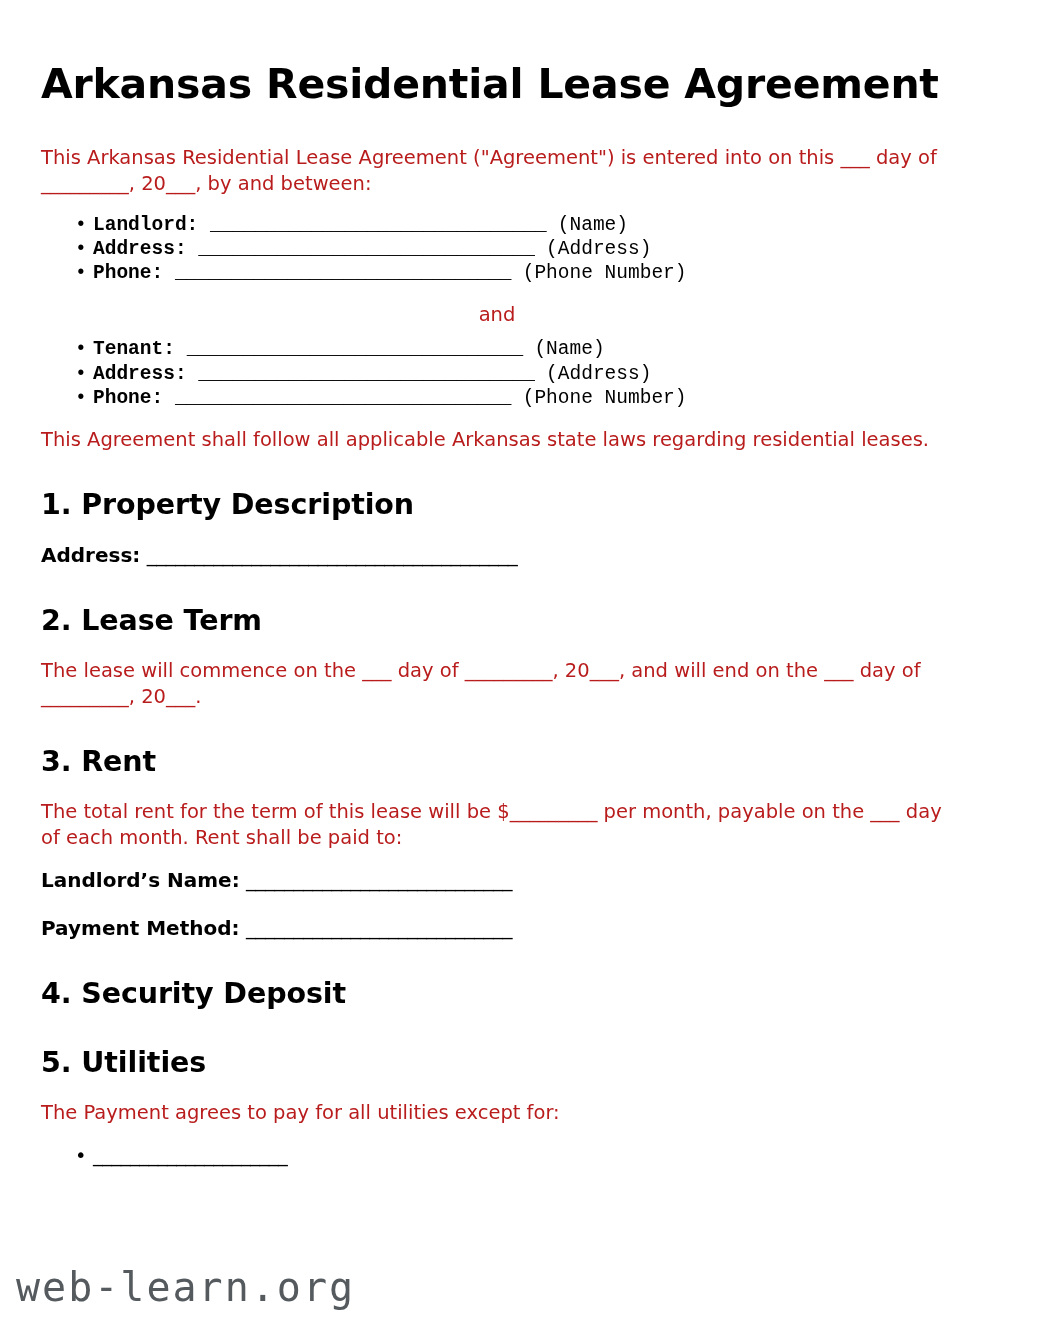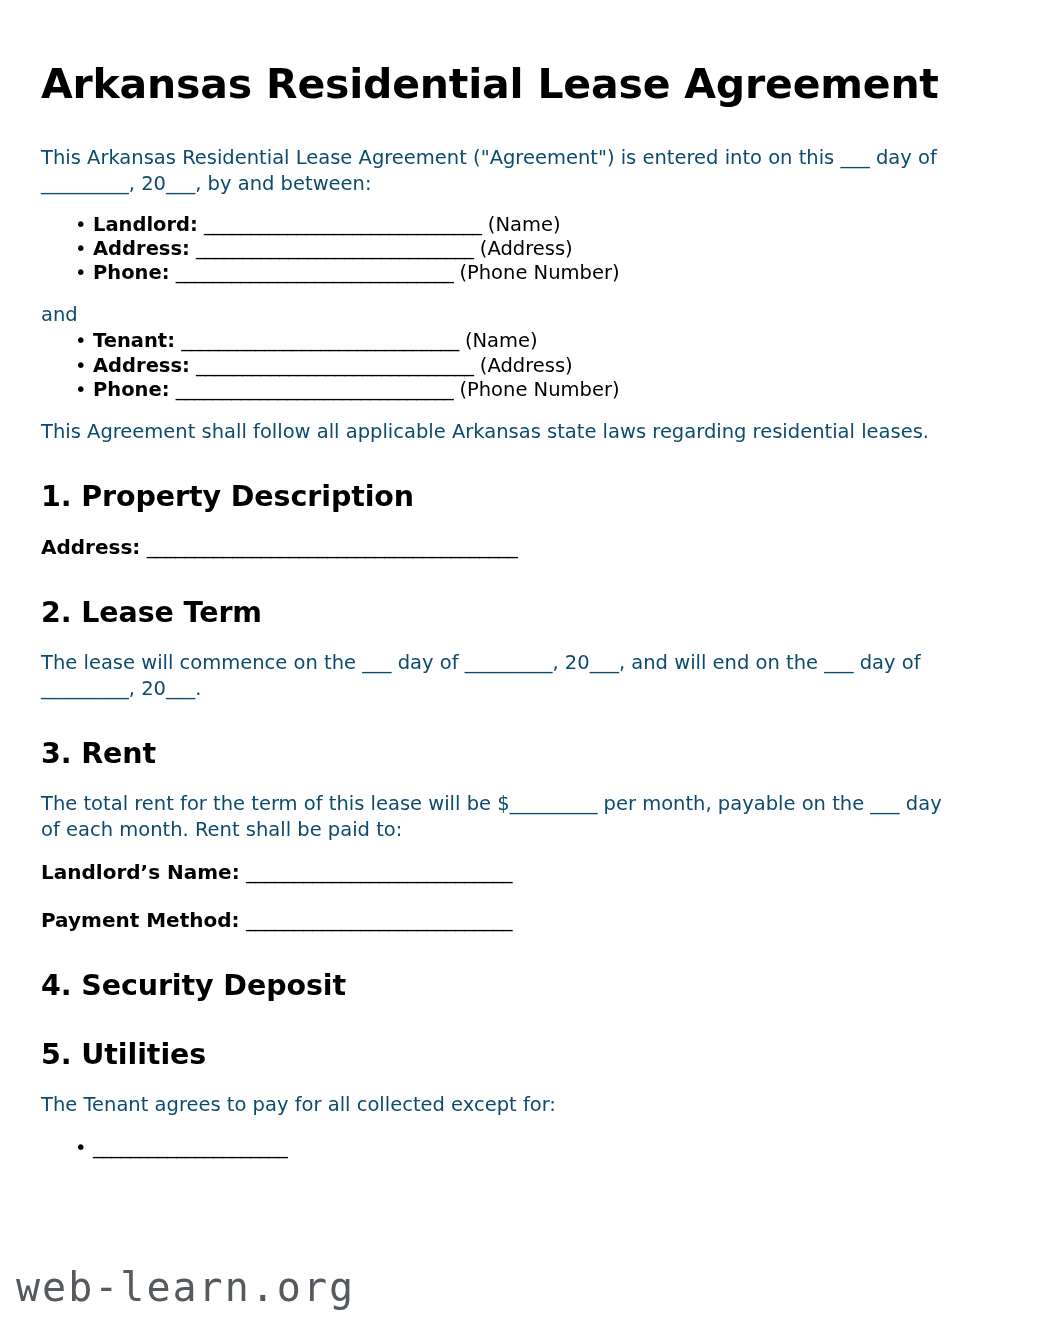--- a/index.html
+++ b/index.html
@@ -32,32 +32,34 @@
     letter-spacing: -0.2px;
     line-height: 1.1;
     margin: 0 0 38px 0;
     color: #000;
   }
 
   .para {
     font-size: 19.5px;
     line-height: 1.32;
     margin: 0 0 16px 0;
-    color: #0c4a6e;
+    color: #b91c1c;
     max-width: 912px;
   }
 
   .para.tight {
-    margin-bottom: 2px;
+    margin-bottom: 10px;
+    text-align: center;
   }
 
   .blank-list {
     list-style: none;
     margin: 0 0 16px 0;
     padding: 0;
+    font-family: Liberation Mono, monospace;
   }
   .blank-list li {
     font-size: 19.5px;
     line-height: 1.25;
     padding-left: 52px;
     position: relative;
     white-space: nowrap;
   }
   .blank-list li::before {
     content: "\2022";
@@ -190,21 +192,21 @@
     <span class="fill">____________________________</span>
   </p>
   <p class="field-line">
     <span class="lbl">Payment Method:</span>
     <span class="fill">____________________________</span>
   </p>
 
   <h2 class="section-head">4. Security Deposit</h2>
 
   <h2 class="section-head">5. Utilities</h2>
-  <p class="para">The Tenant agrees to pay for all collected except for:</p>
+  <p class="para">The Payment agrees to pay for all utilities except for:</p>
   <ul class="utility-list">
     <li>
       <span class="fill">_____________________</span>
     </li>
   </ul>
 
 </div>
 
 <div class="watermark">web-learn.org</div>
 

